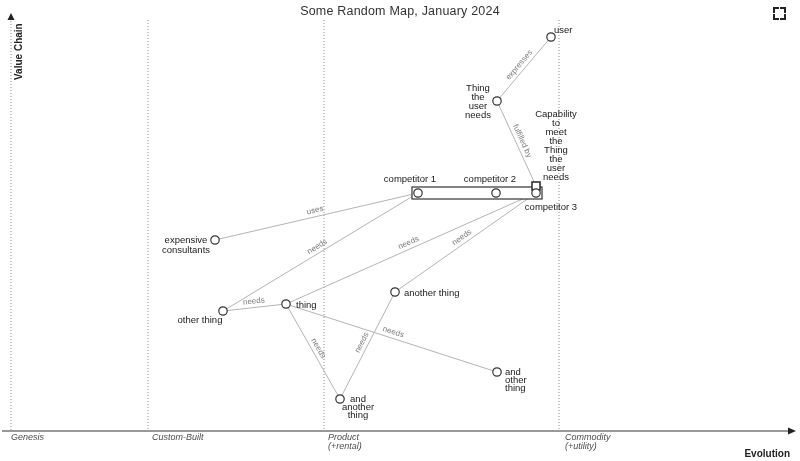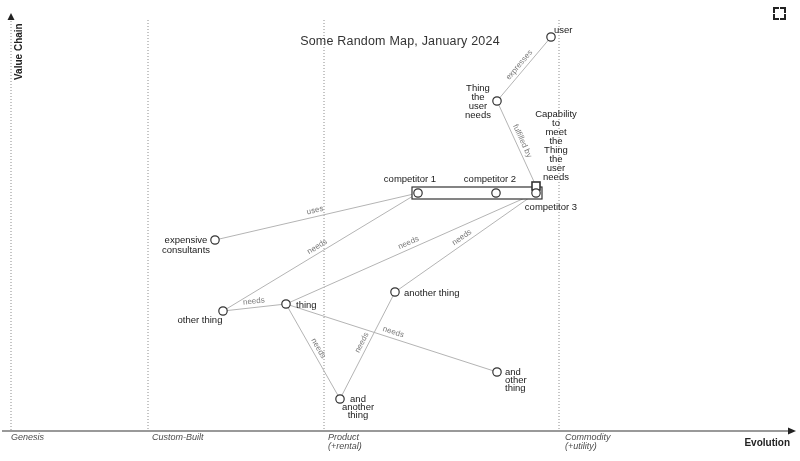--- a/index.html
+++ b/index.html
@@ -1,28 +1,28 @@
 <!DOCTYPE html>
 <html><head>
 <meta charset="utf-8">
 <style>
   html,body{margin:0;padding:0;background:#ffffff;}
   .stage-wrap{position:relative;width:800px;height:461px;background:#fff;overflow:hidden;
     font-family:"Liberation Sans",sans-serif;}
   .page-title{position:absolute;top:4px;left:0;width:100%;text-align:center;
-    font-size:12.5px;color:#333;letter-spacing:.2px;margin-top:30px;}
+    font-size:12.5px;color:#333;letter-spacing:.2px;}
   .fullscreen{position:absolute;top:7px;left:773px;width:13px;height:13px;cursor:pointer;}
   .fullscreen span{position:absolute;width:4px;height:4px;border:0 solid #222;}
   .fullscreen .tl{top:0;left:0;border-top-width:2px;border-left-width:2px;}
   .fullscreen .tr{top:0;right:0;border-top-width:2px;border-right-width:2px;}
   .fullscreen .bl{bottom:0;left:0;border-bottom-width:2px;border-left-width:2px;}
   .fullscreen .br{bottom:0;right:0;border-bottom-width:2px;border-right-width:2px;}
   .ylab{position:absolute;left:13px;top:80px;transform:rotate(-90deg);transform-origin:0 0;
     font-size:10px;font-weight:bold;color:#222;white-space:nowrap;}
-  .xlab{position:absolute;right:10px;top:437px;font-size:10px;font-weight:bold;color:#222;}
+  .xlab{position:absolute;right:10px;top:448px;font-size:10px;font-weight:bold;color:#222;}
   svg text{font-family:"Liberation Sans",sans-serif;}
 </style>
 </head>
 <body>
 
 <div class="stage-wrap">
   <div class="page-title">Some Random Map, January 2024</div>
   <div class="fullscreen">
     <span class="tl"></span>
     <span class="tr"></span>

